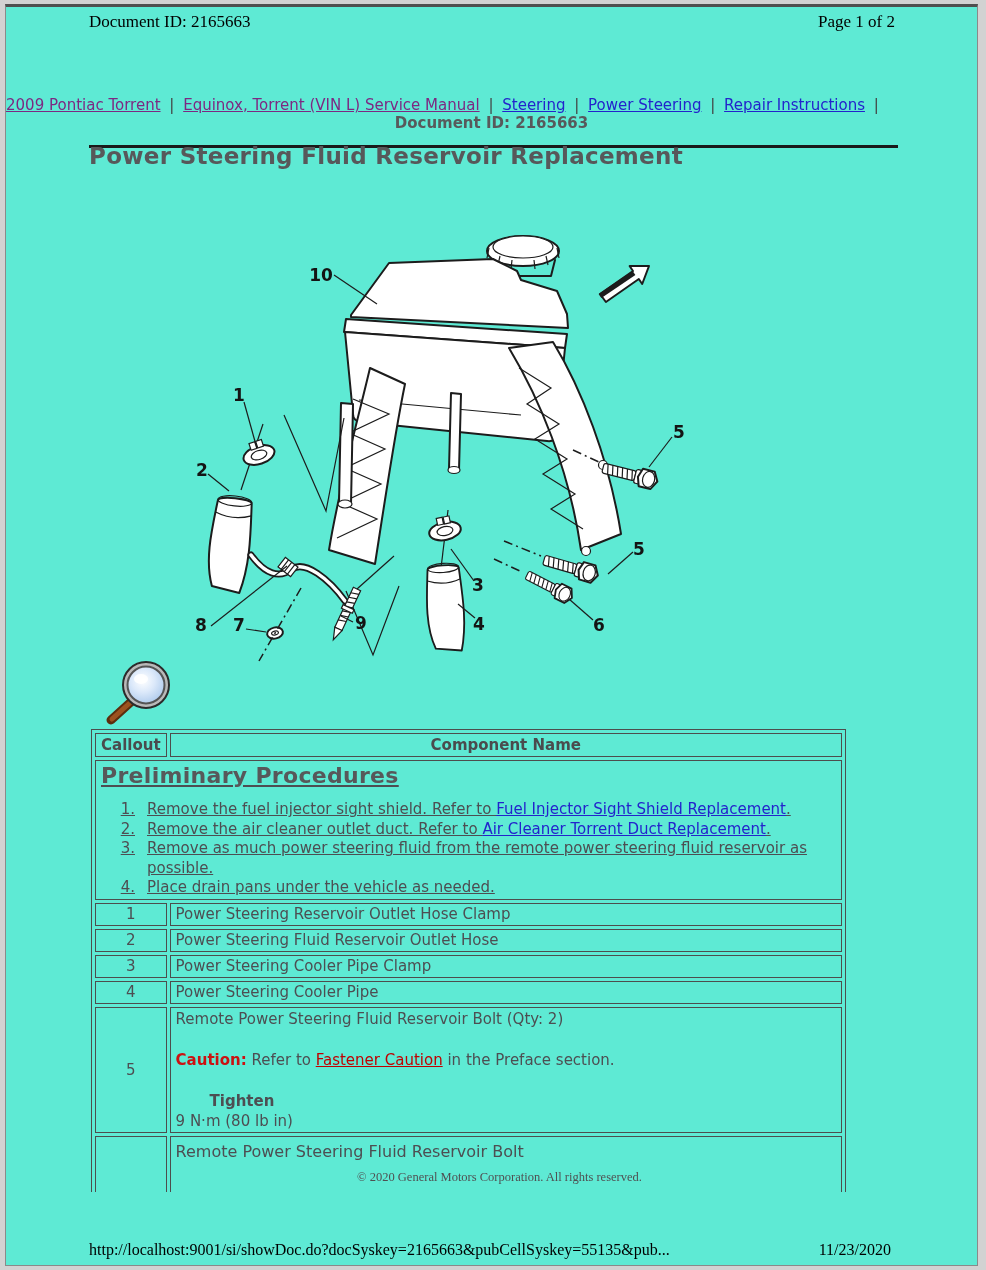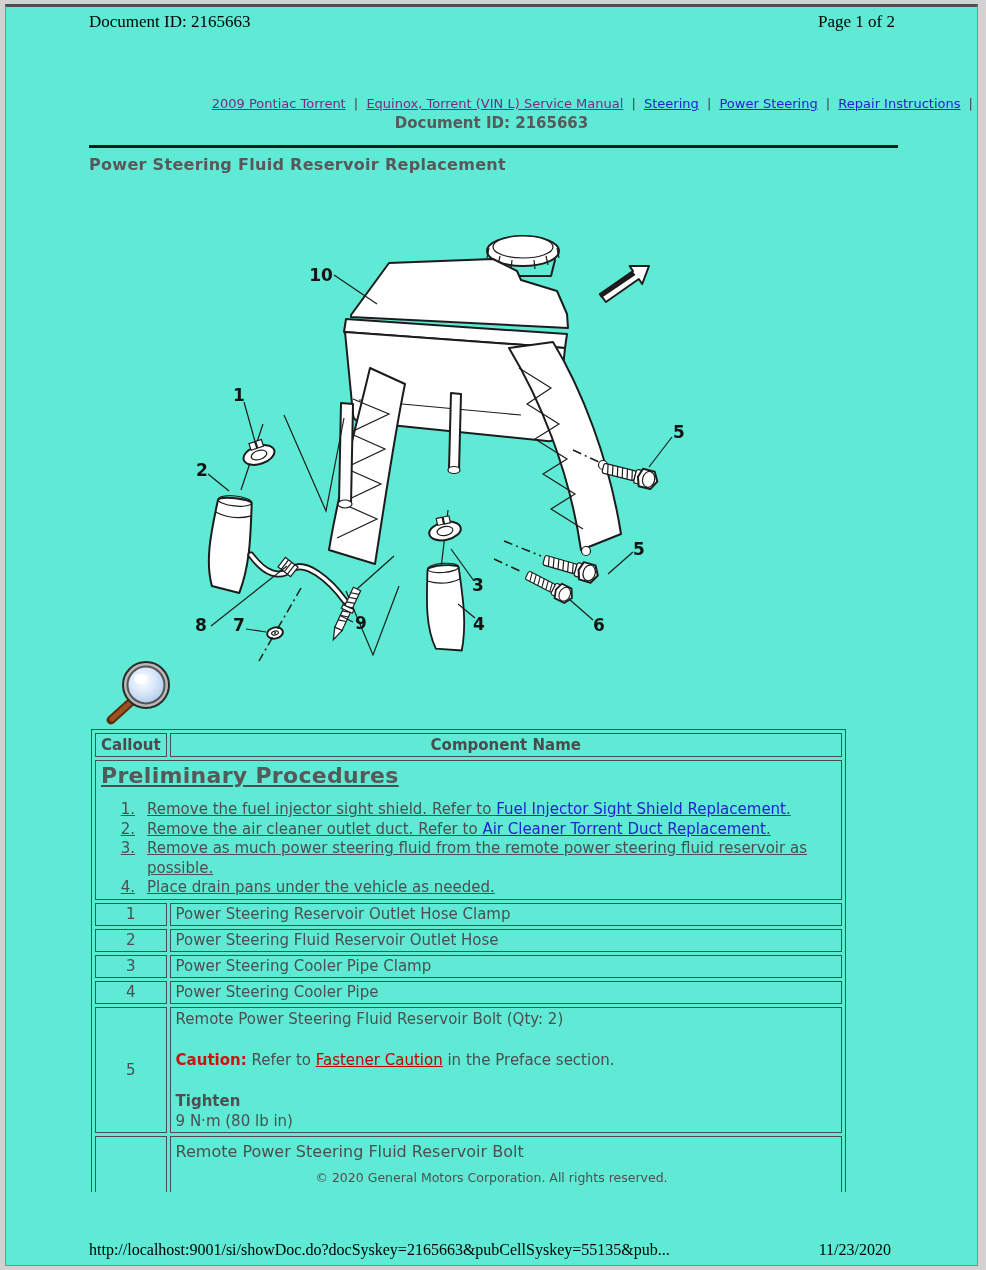--- a/index.html
+++ b/index.html
@@ -9,34 +9,34 @@
     position:absolute; left:5px; top:4px; width:973px; height:1262px;
     background:#5eead4; border:1px solid #8a8a8a; border-top:3px solid #4f4f4f;
   }
   .print-header {
     position:absolute; left:0; top:5px; width:100%;
     display:flex; justify-content:space-between;
     padding:0 82px 0 83px;
     font-family:"Liberation Serif",serif; font-size:17px; color:#000;
   }
   .crumbs {
-    position:absolute; left:0; top:89px; width:100%; text-align:right;
-    font-size:13px; color:#333;
+    position:absolute; left:0; top:89px; width:100%; text-align:left;
+    font-size:15px; color:#333;
   }
   .crumbs a { text-decoration:underline; color:#2323cc; cursor:pointer; }
   .crumbs a.visited { color:#7d2882; }
   .crumbs .sep { color:#444; padding:0 4px; }
   .doc-id-line {
     position:absolute; left:0; top:107px; width:100%; text-align:center;
     font-size:15px; font-weight:bold; color:#58595b;
   }
   .title-rule { position:absolute; left:83px; top:138px; width:809px; height:3px; background:#1a1a1a; }
   .page-title {
-    position:absolute; left:83px; top:148px; width:809px;
-    font-size:16px; font-weight:bold; color:#57585a; letter-spacing:0.3px;
+    position:absolute; left:83px; top:136px; width:809px;
+    font-size:23px; font-weight:bold; color:#57585a; letter-spacing:0.3px;
   }
   .diagram { position:absolute; left:83px; top:211px; width:810px; height:450px; }
   .diagram text { font-family:"DejaVu Sans",sans-serif; font-size:17px; font-weight:bold; fill:#141414; }
   .magnifier { position:absolute; left:98px; top:652px; width:70px; height:66px; cursor:pointer; }
 
   .table-clip { position:absolute; left:85px; top:722px; width:770px; height:463px; overflow:hidden; }
   table.callout { border-collapse:separate; border-spacing:3px; border:1px solid #4d4d4d; width:611px; }
   table.callout td { border:1px solid #4d4d4d; font-size:15px; color:#4d4e52; padding:1px 5px; vertical-align:middle; }
   td.co { width:70px; text-align:center; }
   tr.head td { font-weight:bold; text-align:center; color:#4a4b4d; height:24px; }
@@ -45,25 +45,25 @@
   .prelim-heading { font-size:22px; font-weight:bold; color:#57585a; margin:1px 0 12px 0; letter-spacing:0.3px; }
   .step { display:flex; line-height:19.5px; width:735px; }
   .step-num { width:34px; text-align:right; margin-right:12px; flex:none; }
   .step-text { flex:1; }
   a.doclink { color:#2323cc; text-decoration:underline; cursor:pointer; }
   td.row5cell { padding:4px 5px 6px 5px; }
   .r5line { line-height:20px; }
   .spacer { height:21px; }
   .caution-label { color:#cc1111; font-weight:bold; }
   a.cautionlink { color:#c00000; text-decoration:underline; cursor:pointer; }
-  .bold { font-weight:bold; }
+  .bold { font-weight:bold;margin-left:34px; }
   tr.cutrow td { height:70px; vertical-align:top; padding-top:5px; font-size:16px; }
   .copyright {
-    position:absolute; left:0; top:1163px; width:100%; text-align:center;
-    font-size:12.5px; color:#4f5052; z-index:3;
+    position:absolute; left:8px; top:1163px; width:100%; text-align:center;
+    font-size:12.5px; color:#4f5052; z-index:3;font-family:Liberation Serif, serif;
   }
   .print-footer {
     position:absolute; left:0; top:1234px; width:100%;
     display:flex; justify-content:space-between;
     padding:0 86px 0 83px;
     font-family:"Liberation Serif",serif; font-size:16px; color:#000;
   }
   .ln { stroke:#1c1c1c; stroke-width:2; fill:none; stroke-linejoin:round; stroke-linecap:round; }
   .thin { stroke:#1c1c1c; stroke-width:1.2; fill:none; }
   .wfill { fill:#ffffff; }

